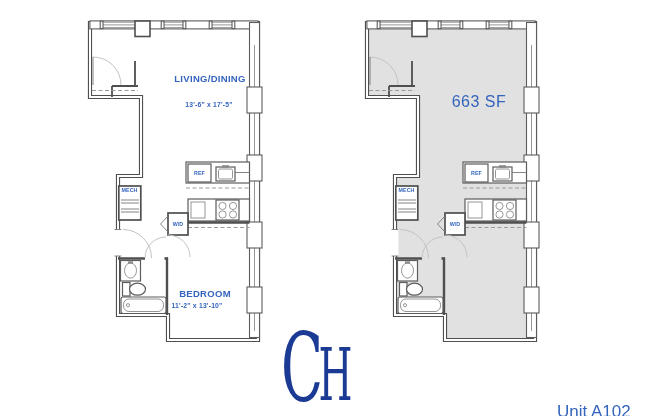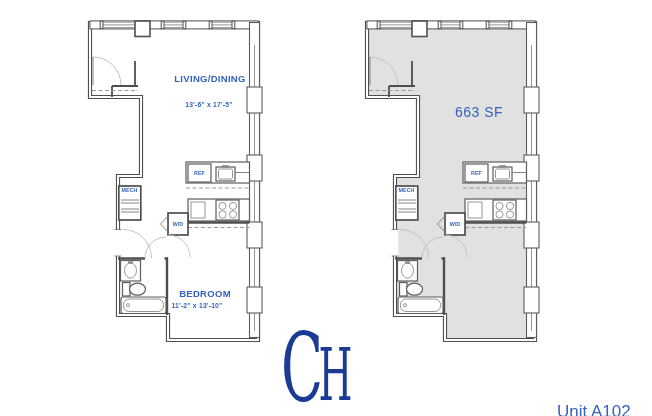--- a/index.html
+++ b/index.html
@@ -24,21 +24,21 @@
   .winfill{fill:#ffffff;}
   .notch{fill:#ffffff;stroke:var(--wall,#4f4f4f);stroke-width:1.6;}
   .shaded{--room-fill:var(--room-shade,#e1e1e1);}
 
   
   .lbl{position:absolute;transform:translateX(-50%);white-space:nowrap;
        color:var(--label-blue,#3464bd);text-align:center;line-height:1.1;}
   .room-name{font-size:9.5px;font-weight:bold;letter-spacing:.3px;}
   .room-dims{font-size:6.8px;font-weight:bold;letter-spacing:.2px;}
   .fixture{font-size:5.3px;font-weight:bold;letter-spacing:.1px;}
-  .area-label{font-size:14px;letter-spacing:.5px;margin-top:12px;}
+  .area-label{font-size:16px;letter-spacing:.5px;}
   .unit-label{position:absolute;left:557px;top:402px;font-size:17px;
        color:var(--label-blue,#3a67bd);white-space:nowrap;}
   .logoC{font-family:"DejaVu Serif",serif;font-size:96px;fill:var(--logo-blue,#1b3a94);}
   .logoH{font-family:"DejaVu Serif",serif;font-size:72px;fill:var(--logo-blue,#1b3a94);}
 </style>
 </head>
 <body>
 
 <div class="stage">
 

